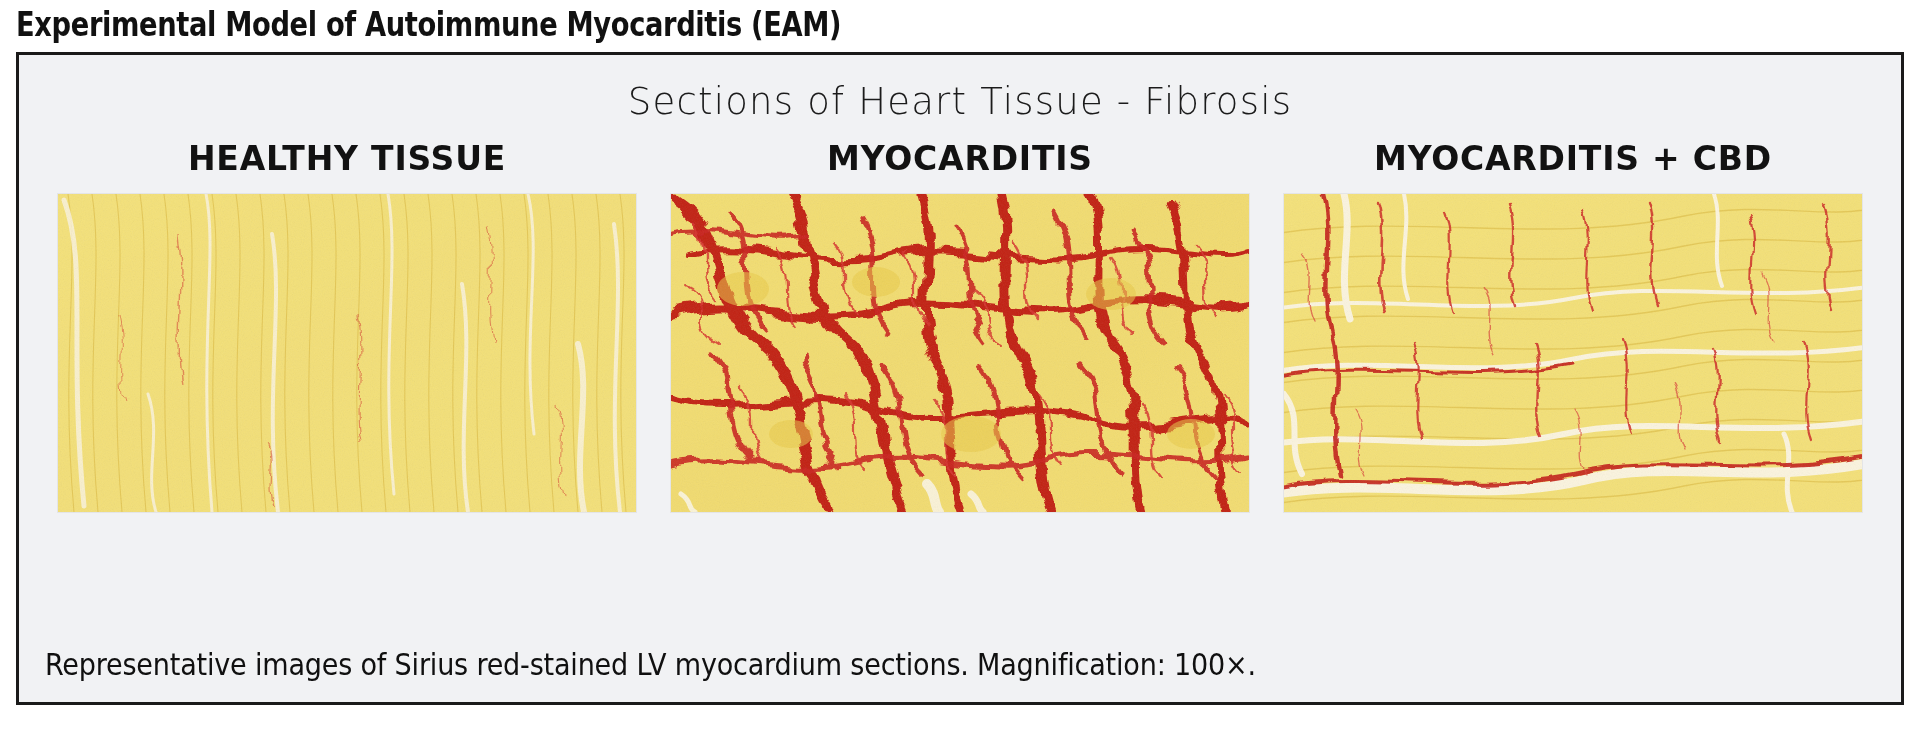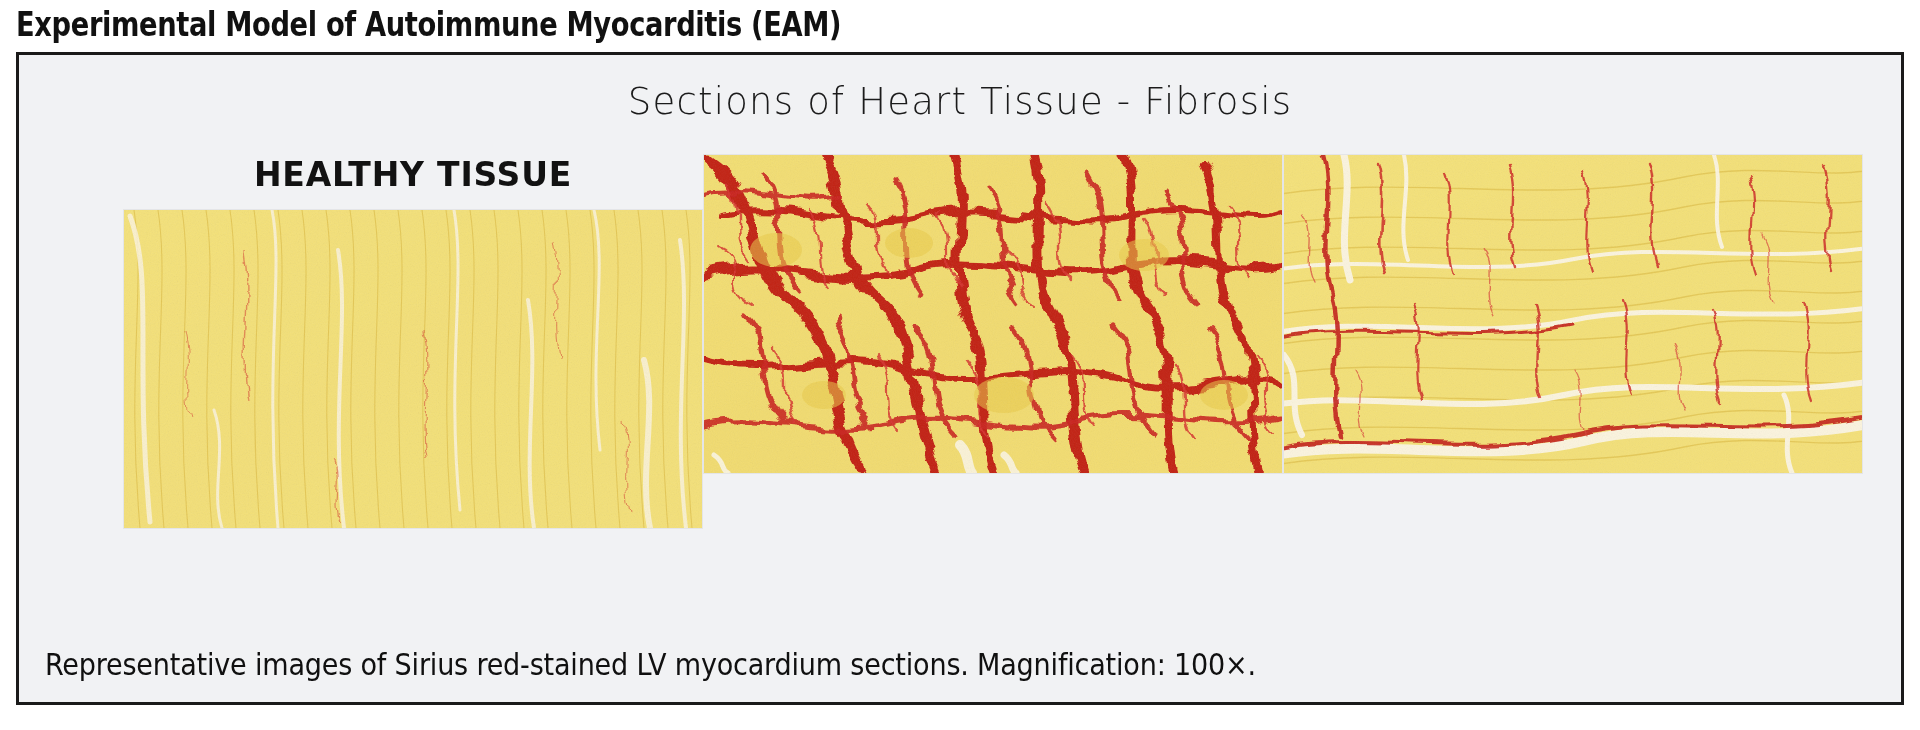--- a/index.html
+++ b/index.html
@@ -54,25 +54,25 @@
     font-size: 37px;
     font-weight: 300;
     color: #1b1b1b;
     letter-spacing: 1.2px;
     font-family: "DejaVu Sans Light", "DejaVu Sans", "Liberation Sans", sans-serif;
   }
 
   
   .columns {
     position: absolute;
-    top: 100px;
+    top: 84px;
     left: 0;
     width: 100%;
     display: flex;
-    justify-content: flex-end;
+    justify-content: space-between;
     padding: 0 38px;
   }
 
   .column {
     width: 580px;
     display: flex;
     flex-direction: column;
     align-items: center;
   }
 
@@ -208,20 +208,21 @@
               <path d="M500,210 C508,240 498,270 506,300" stroke-width="1.1"></path>
               <path d="M60,120 C68,150 58,180 66,210" stroke-width="1.0"></path>
             </g>
 
             <rect width="578" height="318" filter="url(#fGrain1)" opacity="0.5"></rect>
           </svg>
         </div>
       </div>
 
       <div class="column">
+        <div class="column-label">MYOCARDITIS</div>
         <div class="micrograph">
           <svg viewBox="0 0 578 318" preserveAspectRatio="none">
             <defs>
               <filter id="fTex2" x="0" y="0" width="100%" height="100%">
                 <feTurbulence type="fractalNoise" baseFrequency="0.5 0.06" numOctaves="4" seed="21" result="n"></feTurbulence>
                 <feColorMatrix in="n" type="matrix" values="0 0 0 0 0.91  0 0 0 0 0.76  0 0 0 0 0.20  0 0 0 0 1" result="c"></feColorMatrix>
                 <feComposite in="c" in2="SourceGraphic" operator="in"></feComposite>
               </filter>
               <filter id="fFib2">
                 <feTurbulence type="fractalNoise" baseFrequency="0.028 0.035" numOctaves="4" seed="3" result="t"></feTurbulence>
@@ -308,20 +309,21 @@
               <path d="M300,300 C310,308 306,314 312,318" stroke-width="7"></path>
               <path d="M10,300 C22,308 16,314 24,318" stroke-width="5"></path>
             </g>
 
             <rect width="578" height="318" filter="url(#fGrain2)" opacity="0.5"></rect>
           </svg>
         </div>
       </div>
 
       <div class="column">
+        <div class="column-label">MYOCARDITIS + CBD</div>
         <div class="micrograph">
           <svg viewBox="0 0 578 318" preserveAspectRatio="none">
             <defs>
               <filter id="fTex3" x="0" y="0" width="100%" height="100%">
                 <feTurbulence type="fractalNoise" baseFrequency="0.6 0.05" numOctaves="4" seed="31" result="n"></feTurbulence>
                 <feColorMatrix in="n" type="matrix" values="0 0 0 0 0.92  0 0 0 0 0.78  0 0 0 0 0.22  0 0 0 0 1" result="c"></feColorMatrix>
                 <feComposite in="c" in2="SourceGraphic" operator="in"></feComposite>
               </filter>
               <filter id="fFib3">
                 <feTurbulence type="fractalNoise" baseFrequency="0.022 0.04" numOctaves="3" seed="13" result="t"></feTurbulence>

